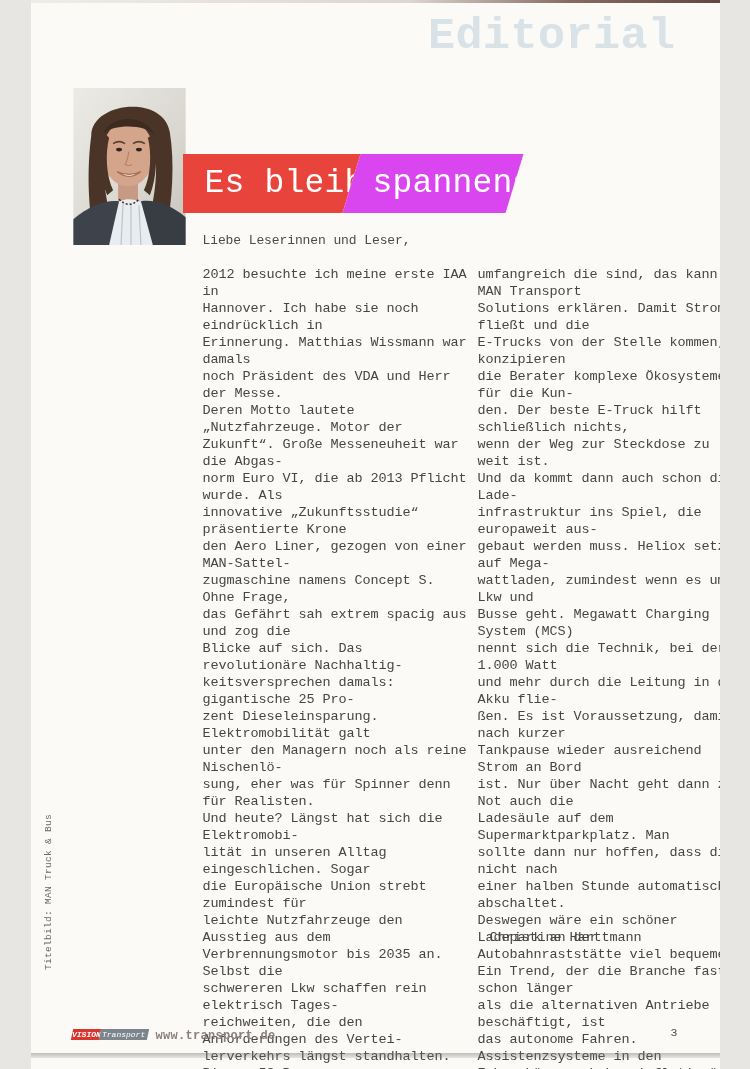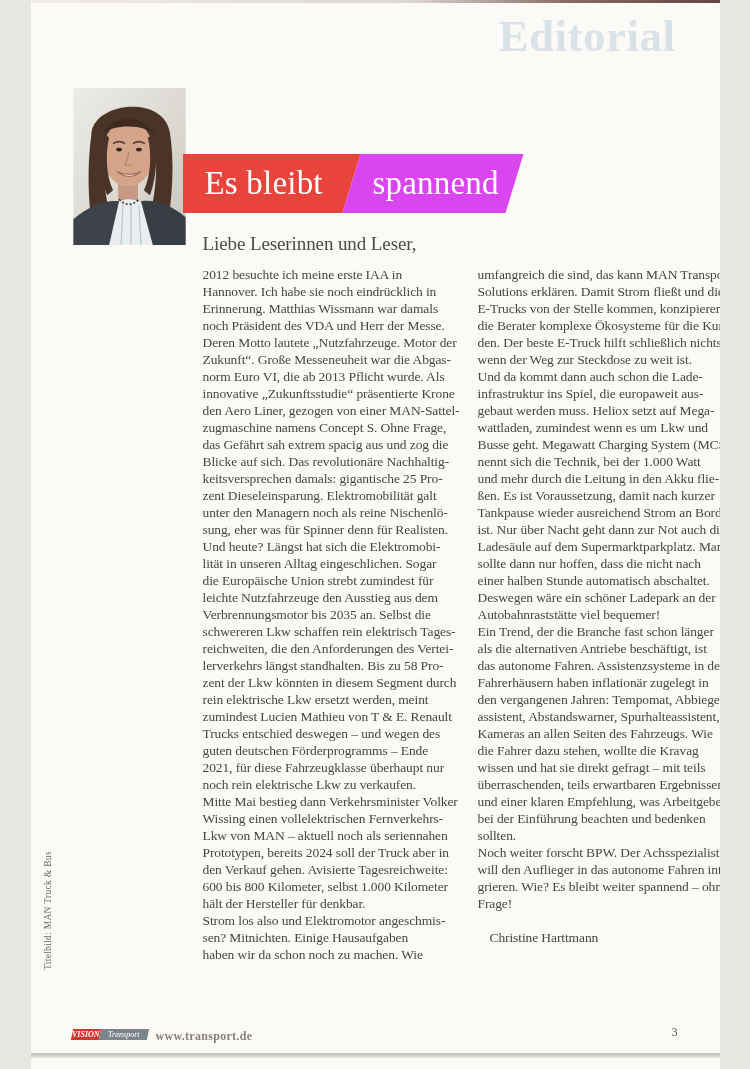--- a/index.html
+++ b/index.html
@@ -3,21 +3,21 @@
 <meta charset="utf-8">
 <style>
   html, body { margin: 0; padding: 0; background: #e8e6e2; }
   .page {
     position: relative;
     width: 689px;
     height: 1069px;
     margin: 0 auto;
     background: #fbfaf6;
     overflow: hidden;
-    font-family: Liberation Serif, serif;
+    font-family: Liberation Mono, monospace;
     color: #474645;
   }
   .top-edge {
     position: absolute; top: 0; left: 0; right: 0; height: 3px;
     background: linear-gradient(90deg, rgba(140,120,110,0.10) 0%, rgba(130,105,95,0.25) 55%, rgba(95,60,50,0.75) 78%, rgba(70,40,35,0.85) 100%);
   }
   .watermark {
     position: absolute; top: 14px; right: 44px;
     font-size: 45px; font-weight: bold; line-height: 1;
     color: #d9e2e7; letter-spacing: 0.5px;
@@ -36,21 +36,21 @@
     clip-path: polygon(18px 0, 100% 0, calc(100% - 18px) 100%, 0 100%);
   }
   .banner span {
     display: block; line-height: 59px; color: #ffffff;
     font-size: 33px; letter-spacing: 0.2px; white-space: nowrap;
   }
   .banner-red span { padding-left: 22px; }
   .banner-gray span { padding-left: 30px; }
   .greeting {
     position: absolute; left: 172px; top: 233px;
-    font-size: 19px; color: #4c4b4a; letter-spacing: -0.1px;
+    font-size: 13px; color: #4c4b4a; letter-spacing: -0.1px;
   }
   .col {
     position: absolute; top: 266px; width: 272px;
     font-size: 13.5px; line-height: 17px; letter-spacing: -0.1px;
     color: #474645; white-space: pre-line;
   }
   .col-left  { left: 172px; }
   .col-right { left: 447px; }
   .signature {
     position: absolute; left: 447px; top: 929px;

